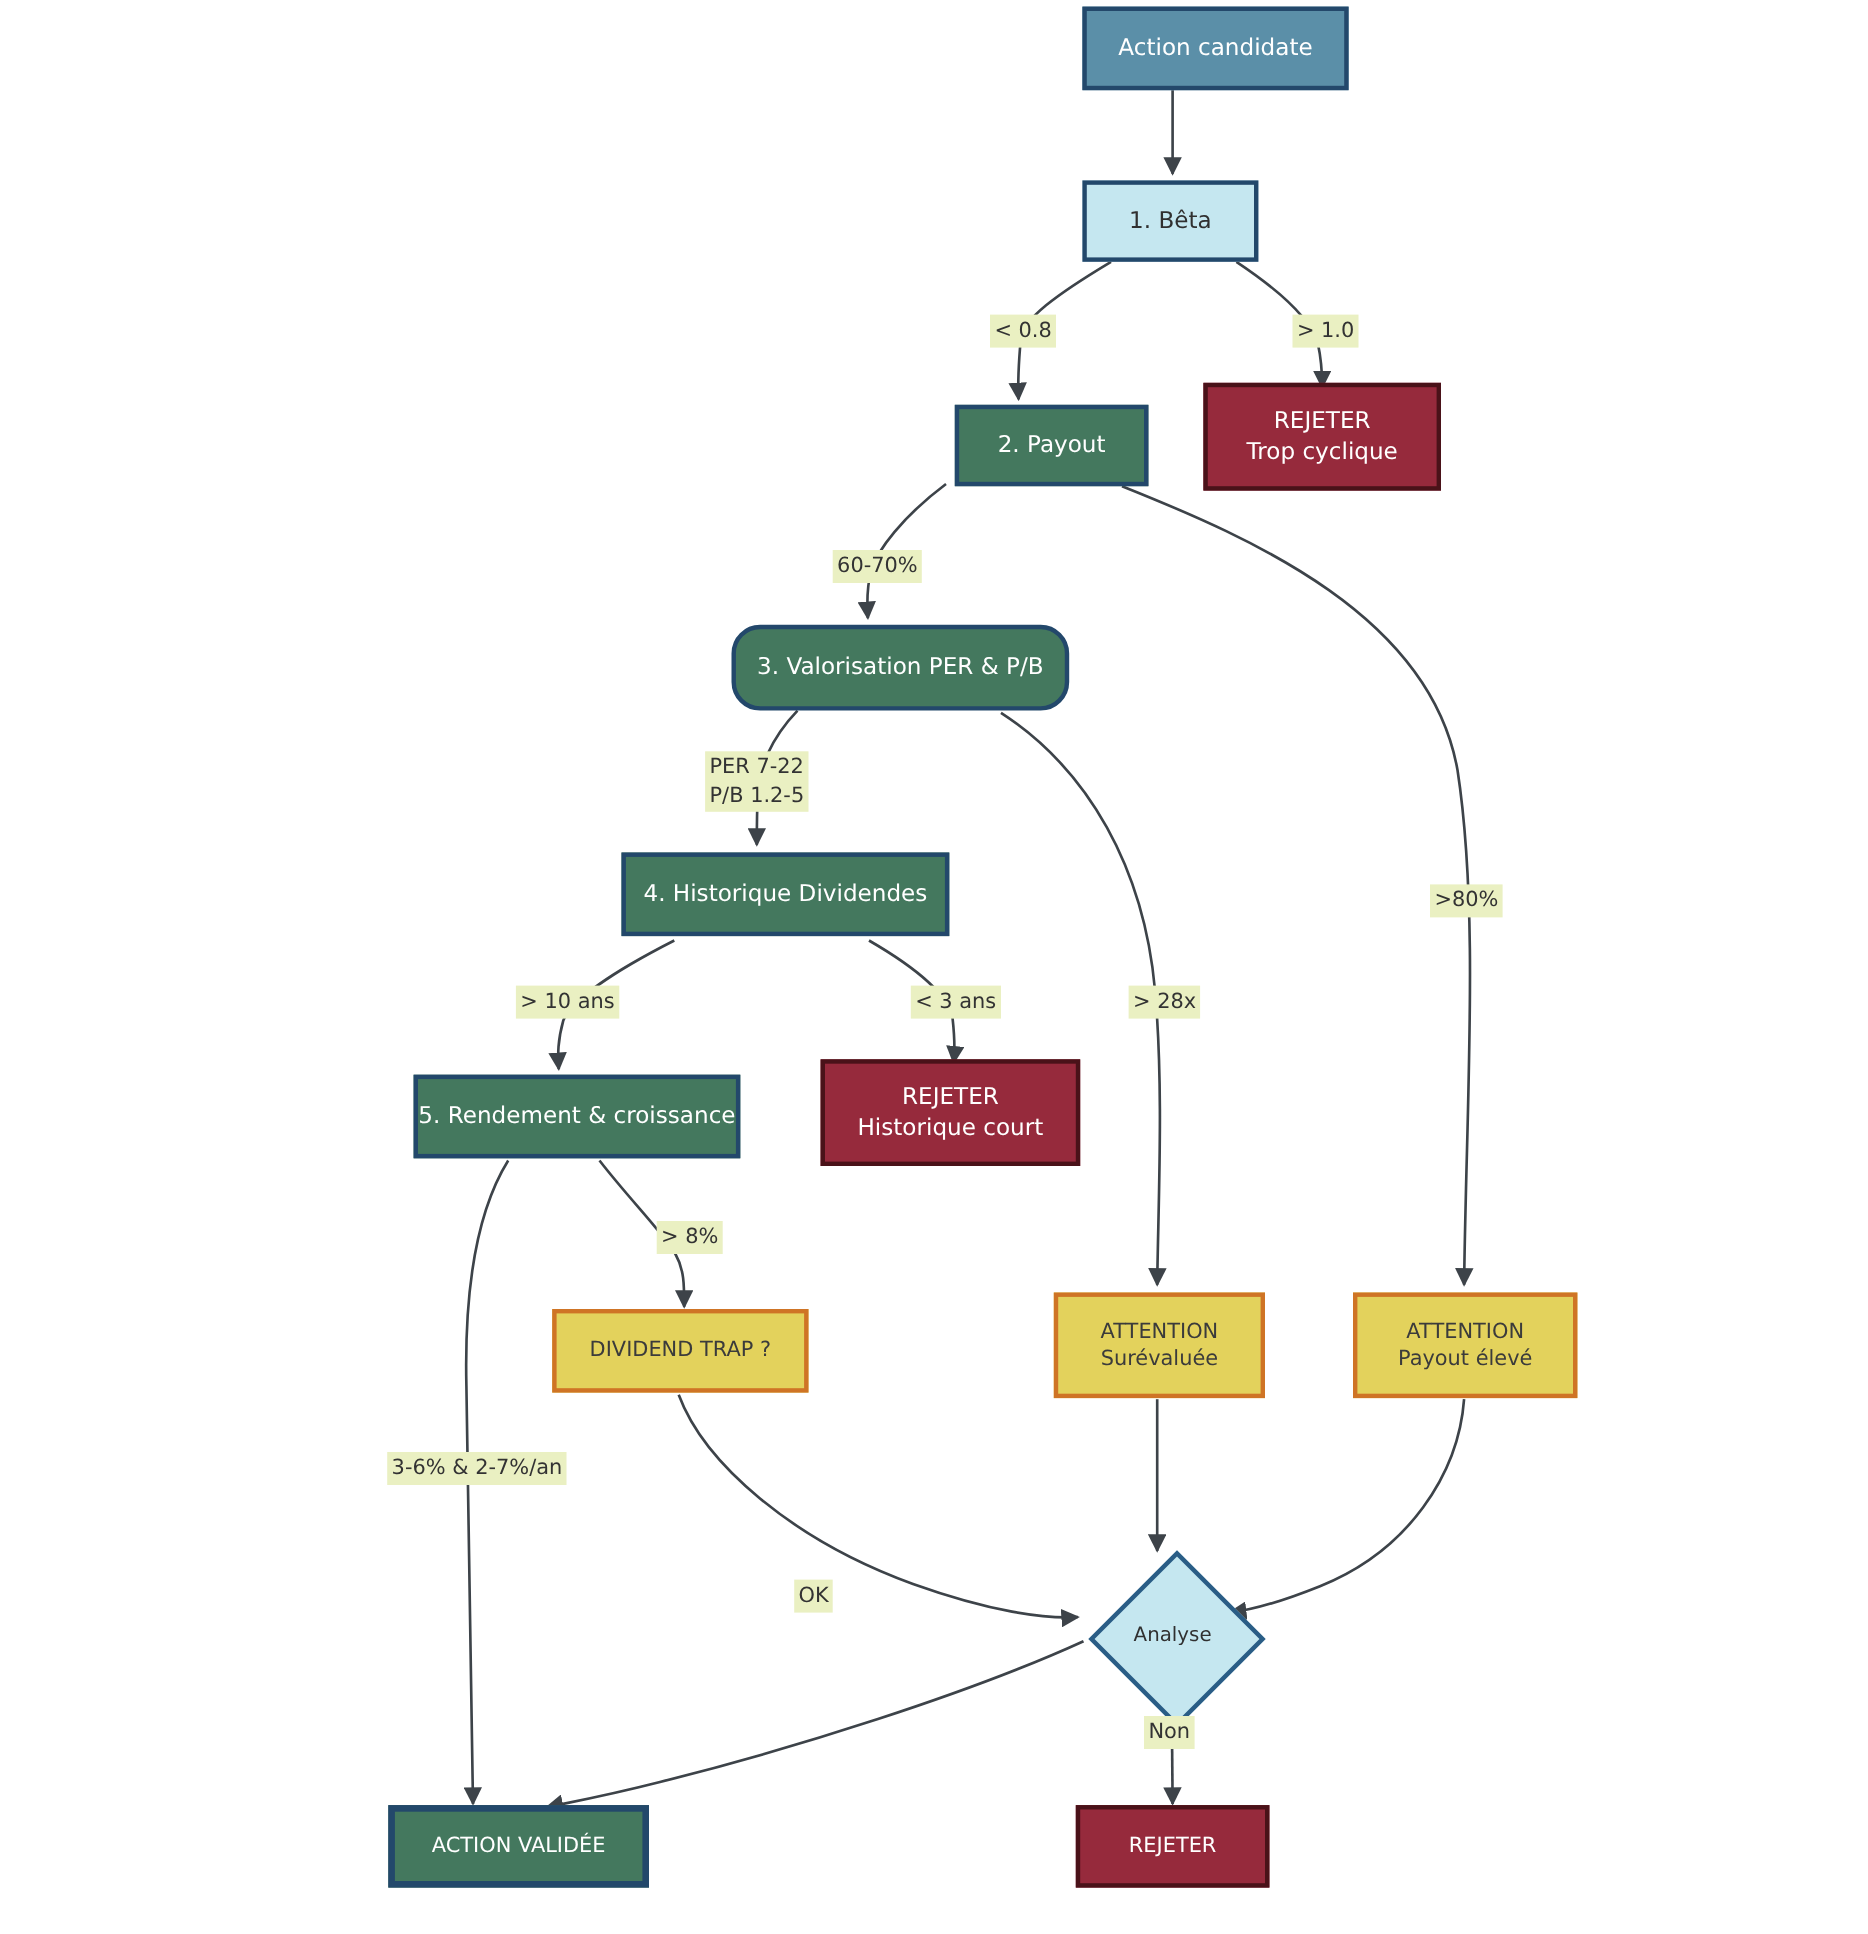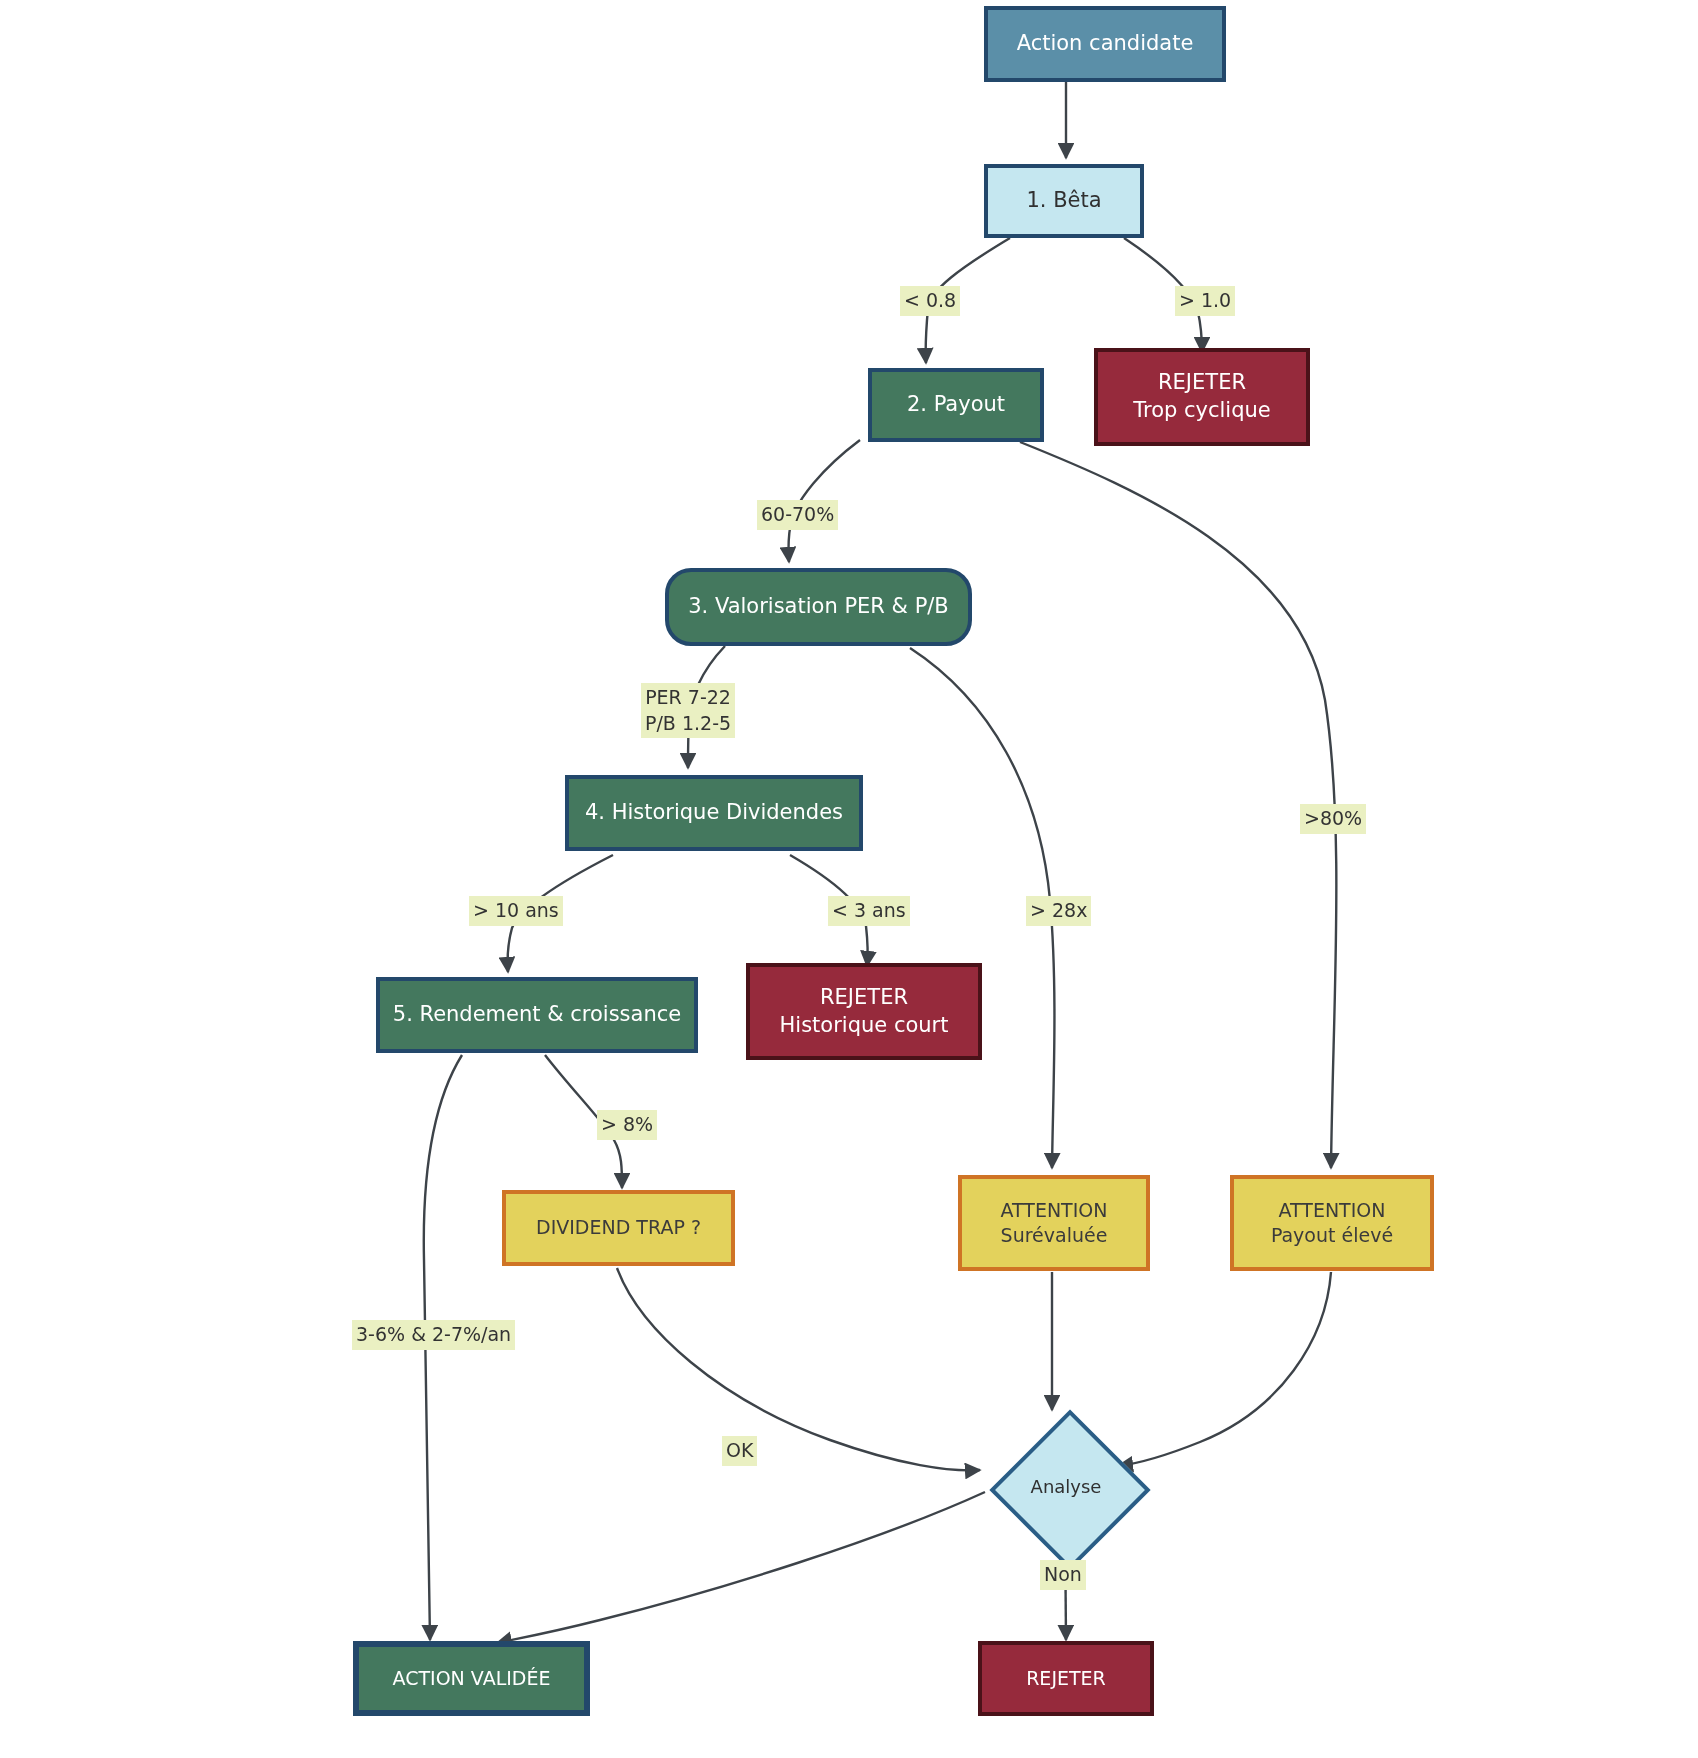--- a/index.html
+++ b/index.html
@@ -110,21 +110,20 @@
   
   .elabel {
     position: absolute;
     background: #eaf0c2;
     color: #333333;
     font-size: 19px;
     padding: 2px 4px;
     white-space: nowrap;
     line-height: 1.35;
     box-sizing: border-box;
-    text-align: center;
   }
   .elabel .line { display: block; }
 </style>
 </head>
 <body>
 
 <div id="canvas">
 
   <svg id="edges" viewBox="0 0 1698 1758">
     <defs>
@@ -191,21 +190,21 @@
 
   <div class="node n-green" style="left:537px; top:775px; width:298px; height:76px;">
     <span class="line">4. Historique Dividendes</span>
   </div>
 
   <div class="node n-red" style="left:746px; top:963px; width:236px; height:97px;">
     <span class="line">REJETER</span>
     <span class="line">Historique court</span>
   </div>
 
-  <div class="node n-green" style="left:348px; top:977px; width:322px; height:76px;">
+  <div class="node n-green" style="left:348px; top:977px; width:297px; height:76px;">
     <span class="line">5. Rendement &amp; croissance</span>
   </div>
 
   <div class="node n-yellow" style="left:502px; top:1190px; width:233px; height:76px;">
     <span class="line">DIVIDEND TRAP ?</span>
   </div>
 
   <div class="node n-yellow" style="left:958px; top:1175px; width:192px; height:96px;">
     <span class="line">ATTENTION</span>
     <span class="line">Surévaluée</span>

